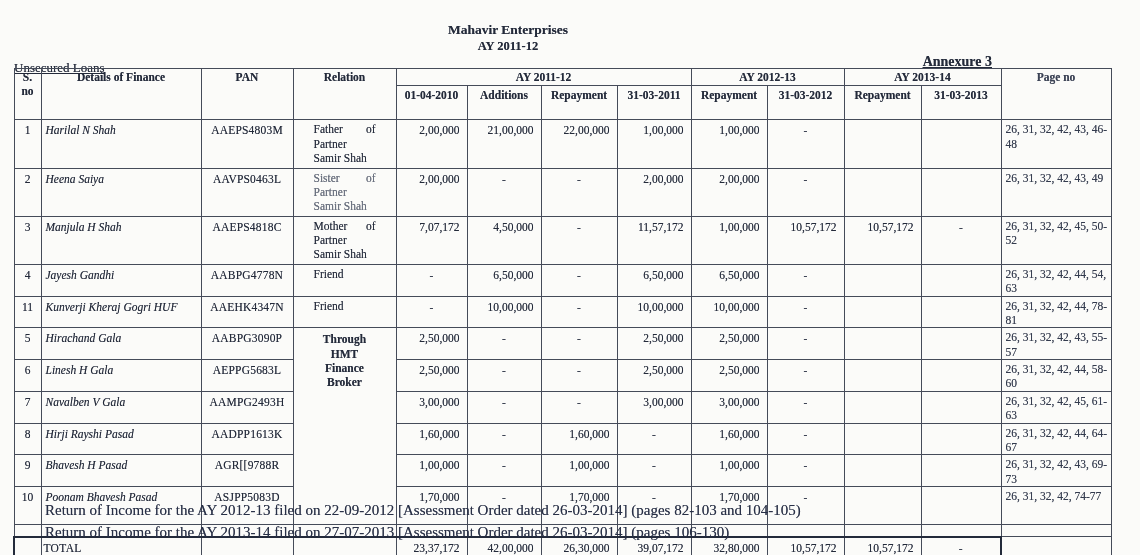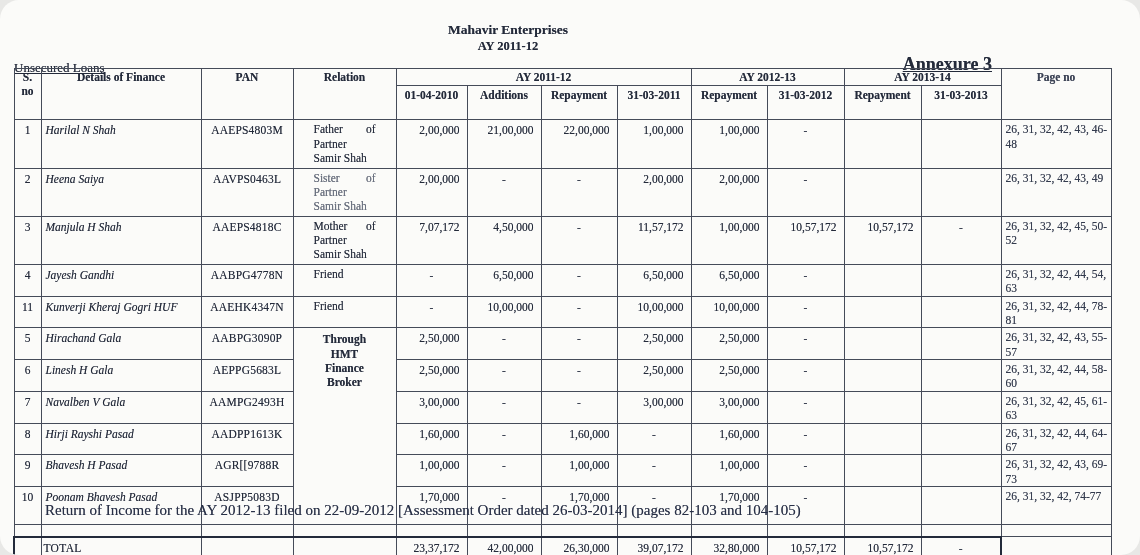--- a/index.html
+++ b/index.html
@@ -1,26 +1,25 @@
 <!DOCTYPE html>
 <html><head>
 <meta charset="utf-8">
 <style>
   html,body{margin:0;padding:0;background:#e8e8e6;}
   .page{
     position:relative;width:1140px;height:555px;background:#fbfbf9;
     font-family:"Liberation Serif", serif;color:#232a3a;overflow:hidden;
     text-shadow:0 0 .5px rgba(30,35,55,.55);
-    border-radius:19px;
   }
   .title-block{position:absolute;top:22px;left:0;width:1016px;text-align:center;line-height:1.25;}
   .company{font-weight:bold;font-size:13.5px;}
   .ay{font-weight:bold;font-size:12.5px;}
   .section-head{position:absolute;top:60px;left:14px;font-weight:normal;font-size:13px;text-decoration:underline;}
-  .annexure{position:absolute;top:54px;right:148px;font-weight:bold;font-size:18px;text-decoration:underline;}
+  .annexure{position:absolute;top:54px;right:148px;font-weight:bold;font-size:14px;text-decoration:underline;}
 
   table.loans{
     position:absolute;left:13px;top:68px;width:1097px;
     border-collapse:collapse;table-layout:fixed;
     border:1.5px solid #343a48;
   }
   table.loans th, table.loans td{
     border:1px solid #454b59;overflow:hidden;
     font-size:11.5px;line-height:1.25;vertical-align:top;
   }
@@ -296,15 +295,16 @@
           <td class="num">10,57,172</td>
           <td class="num">10,57,172</td>
           <td class="num dash tr2">-</td>
           <td class="pageno"></td>
         </tr>
       </tbody>
   </table>
 
   <div class="footnotes">
     <div>Return of Income for the AY 2012-13 filed on 22-09-2012 [Assessment Order dated 26-03-2014] (pages 82-103 and 104-105)</div>
+    <div>Return of Income for the AY 2013-14 filed on 27-07-2013 [Assessment Order dated 26-03-2014] (pages 106-130)</div>
   </div>
 
 </div>
 
 </body></html>

